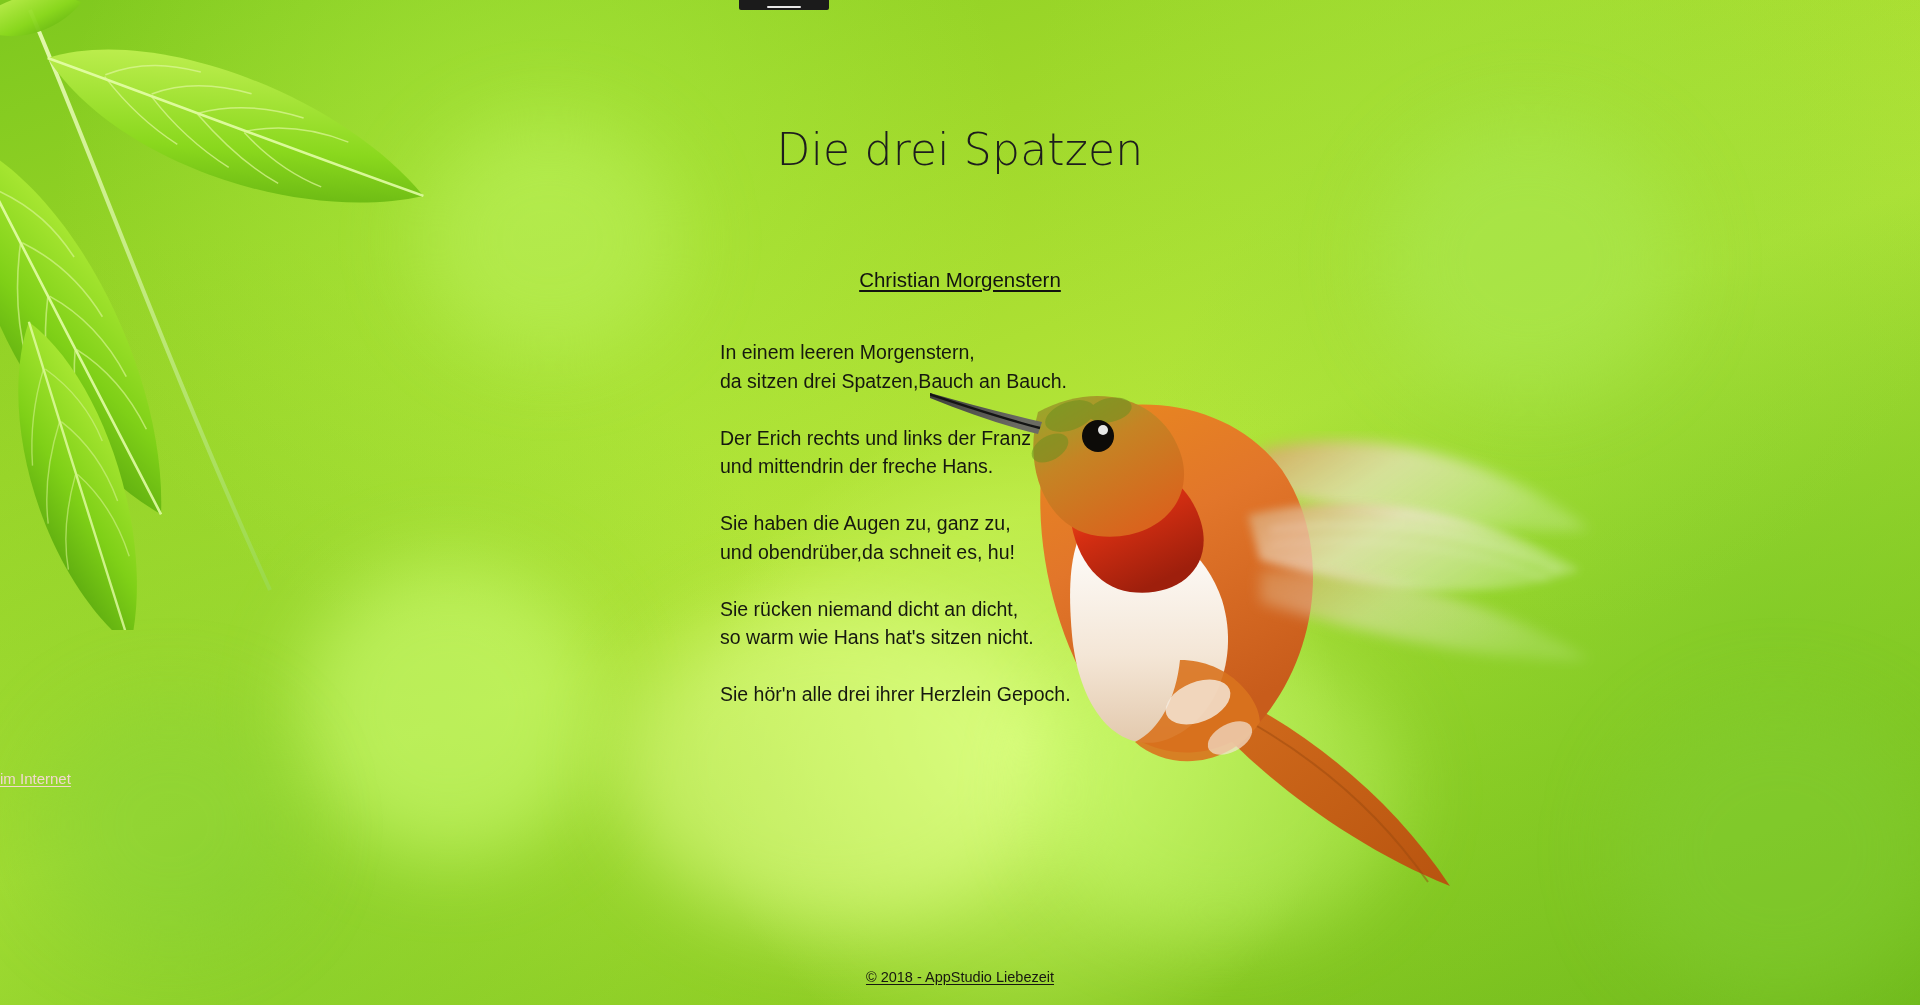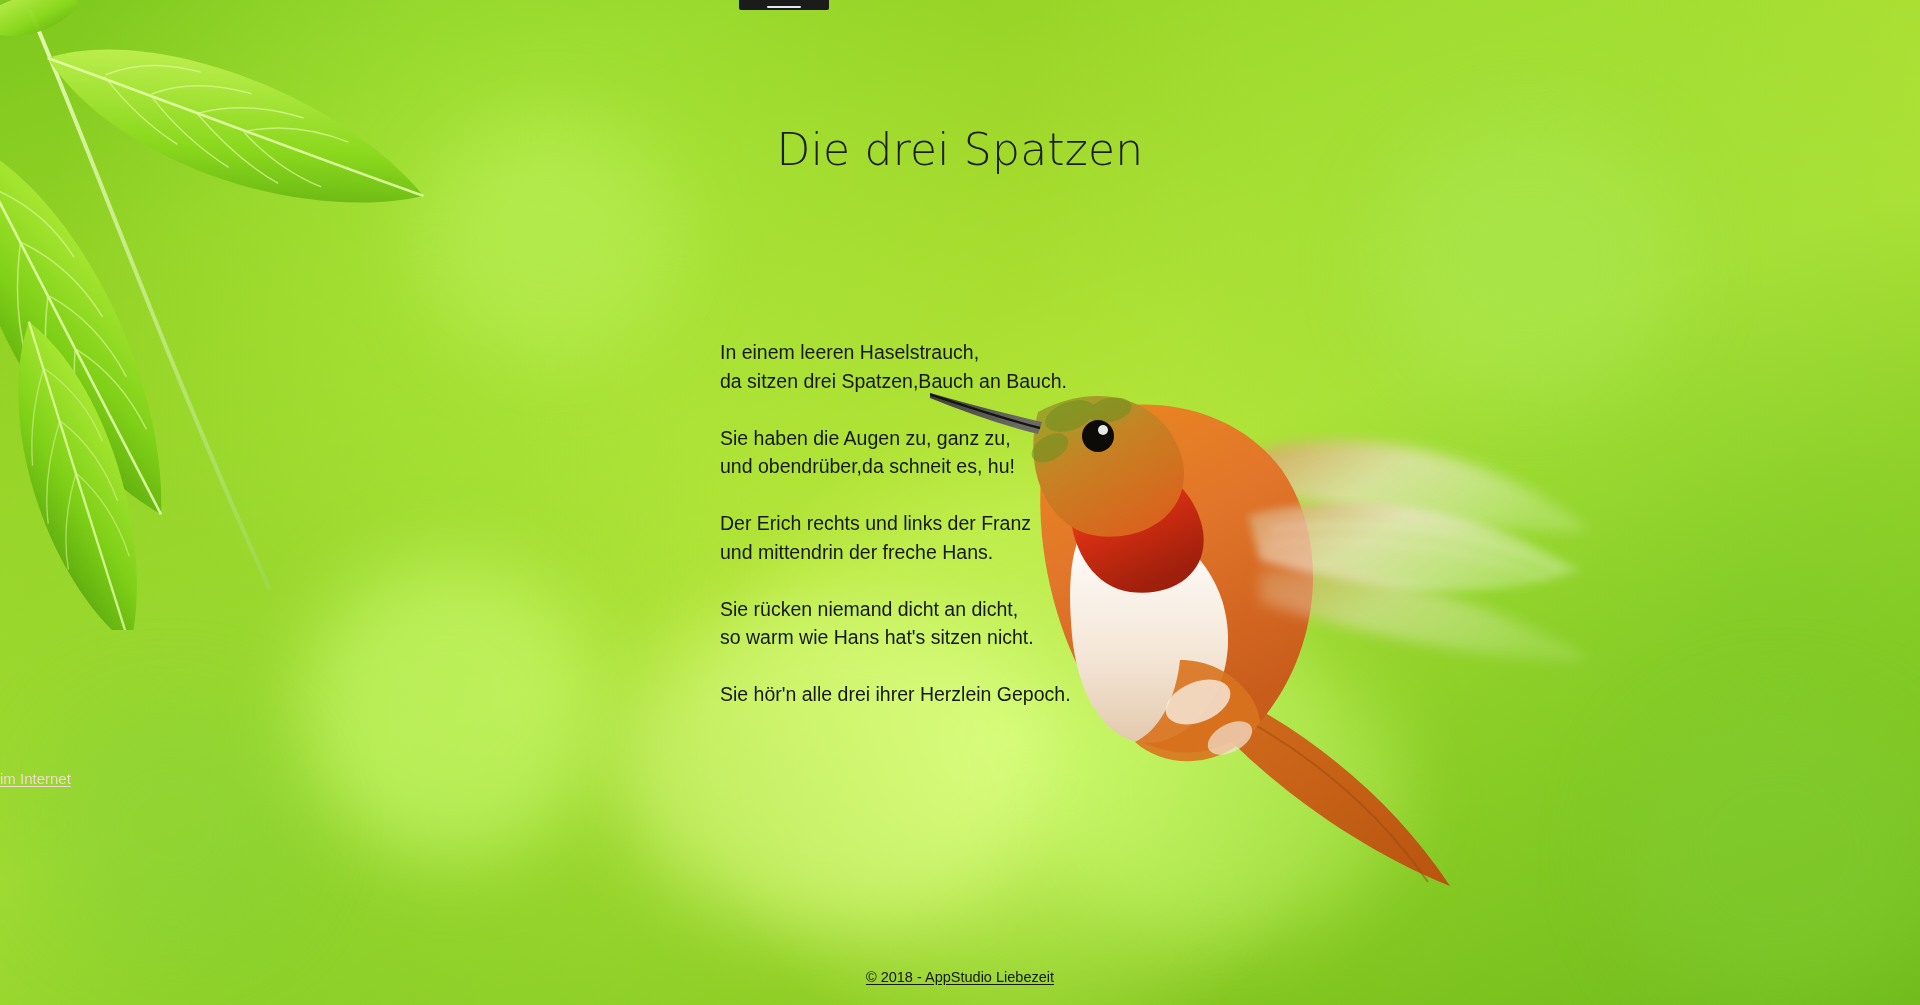--- a/index.html
+++ b/index.html
@@ -325,35 +325,36 @@
   </svg>
 
   <div id="top-bar-nub">
     <div class="grip"></div>
   </div>
 
   <div id="content">
 
     <div id="poem-title">Die drei Spatzen</div>
 
+    <a id="poem-author" href="#">Christian Morgenstern</a>
 
     <div id="poem-body">
       <p class="stanza">
-        <span class="line">In einem leeren Haselstrauch,</span><br>
+        <span class="line">In einem leeren Morgenstern,</span><br>
         <span class="line">da sitzen drei Spatzen,Bauch an Bauch.</span>
+      </p>
+      <p class="stanza">
+        <span class="line">Der Erich rechts und links der Franz</span><br>
+        <span class="line">und mittendrin der freche Hans.</span>
       </p>
       <p class="stanza">
         <span class="line">Sie haben die Augen zu, ganz zu,</span><br>
         <span class="line">und obendrüber,da schneit es, hu!</span>
       </p>
       <p class="stanza">
-        <span class="line">Der Erich rechts und links der Franz</span><br>
-        <span class="line">und mittendrin der freche Hans.</span>
-      </p>
-      <p class="stanza">
         <span class="line">Sie rücken niemand dicht an dicht,</span><br>
         <span class="line">so warm wie Hans hat's sitzen nicht.</span>
       </p>
       <p class="stanza">
         <span class="line">Sie hör'n alle drei ihrer Herzlein Gepoch.</span><br>
       </p>
     </div>
 
     <a id="internet-link" href="#">im Internet</a>
 

